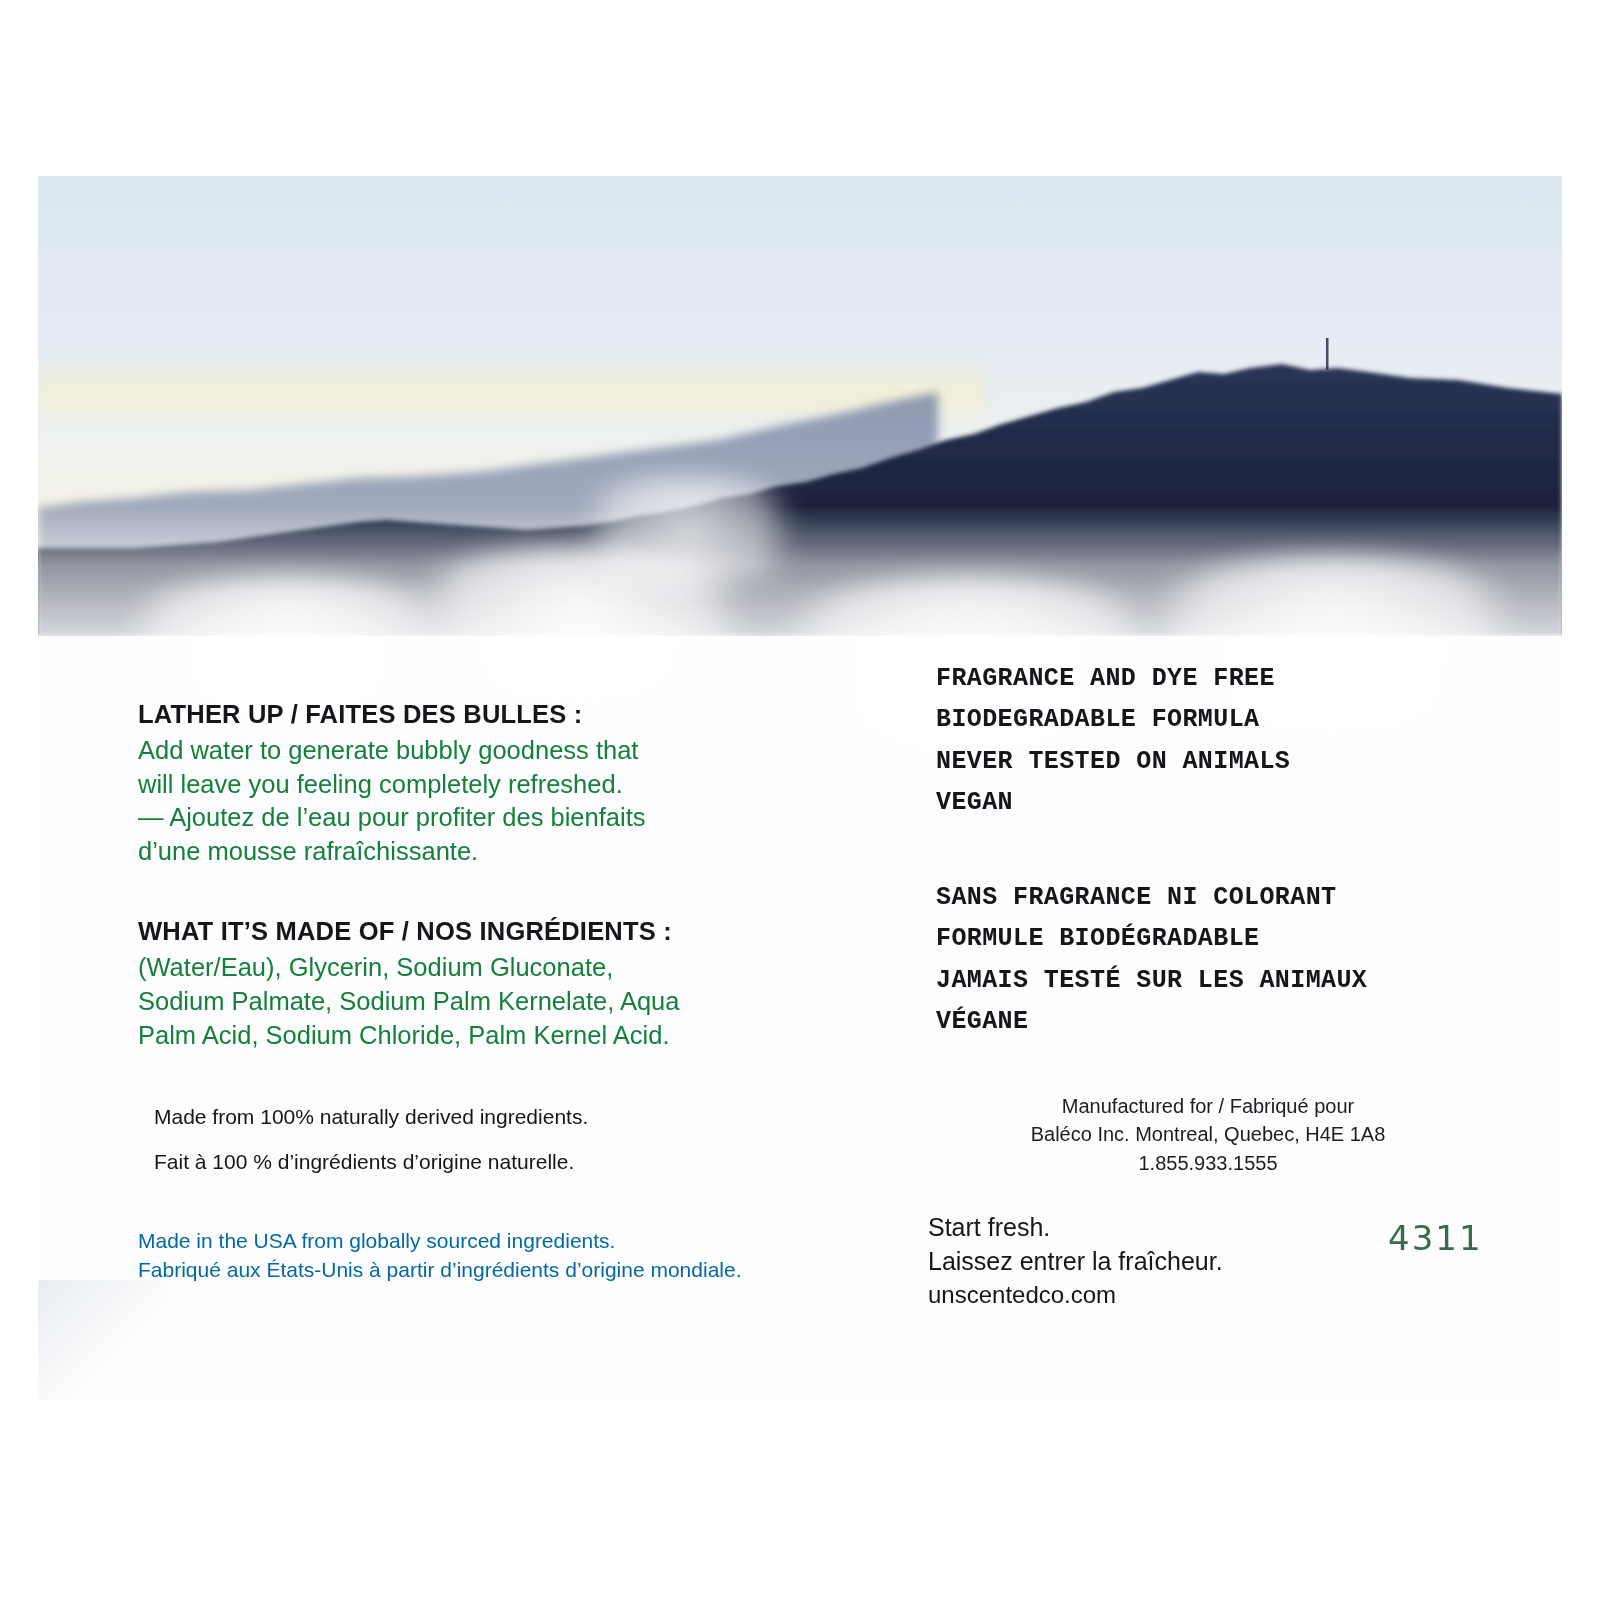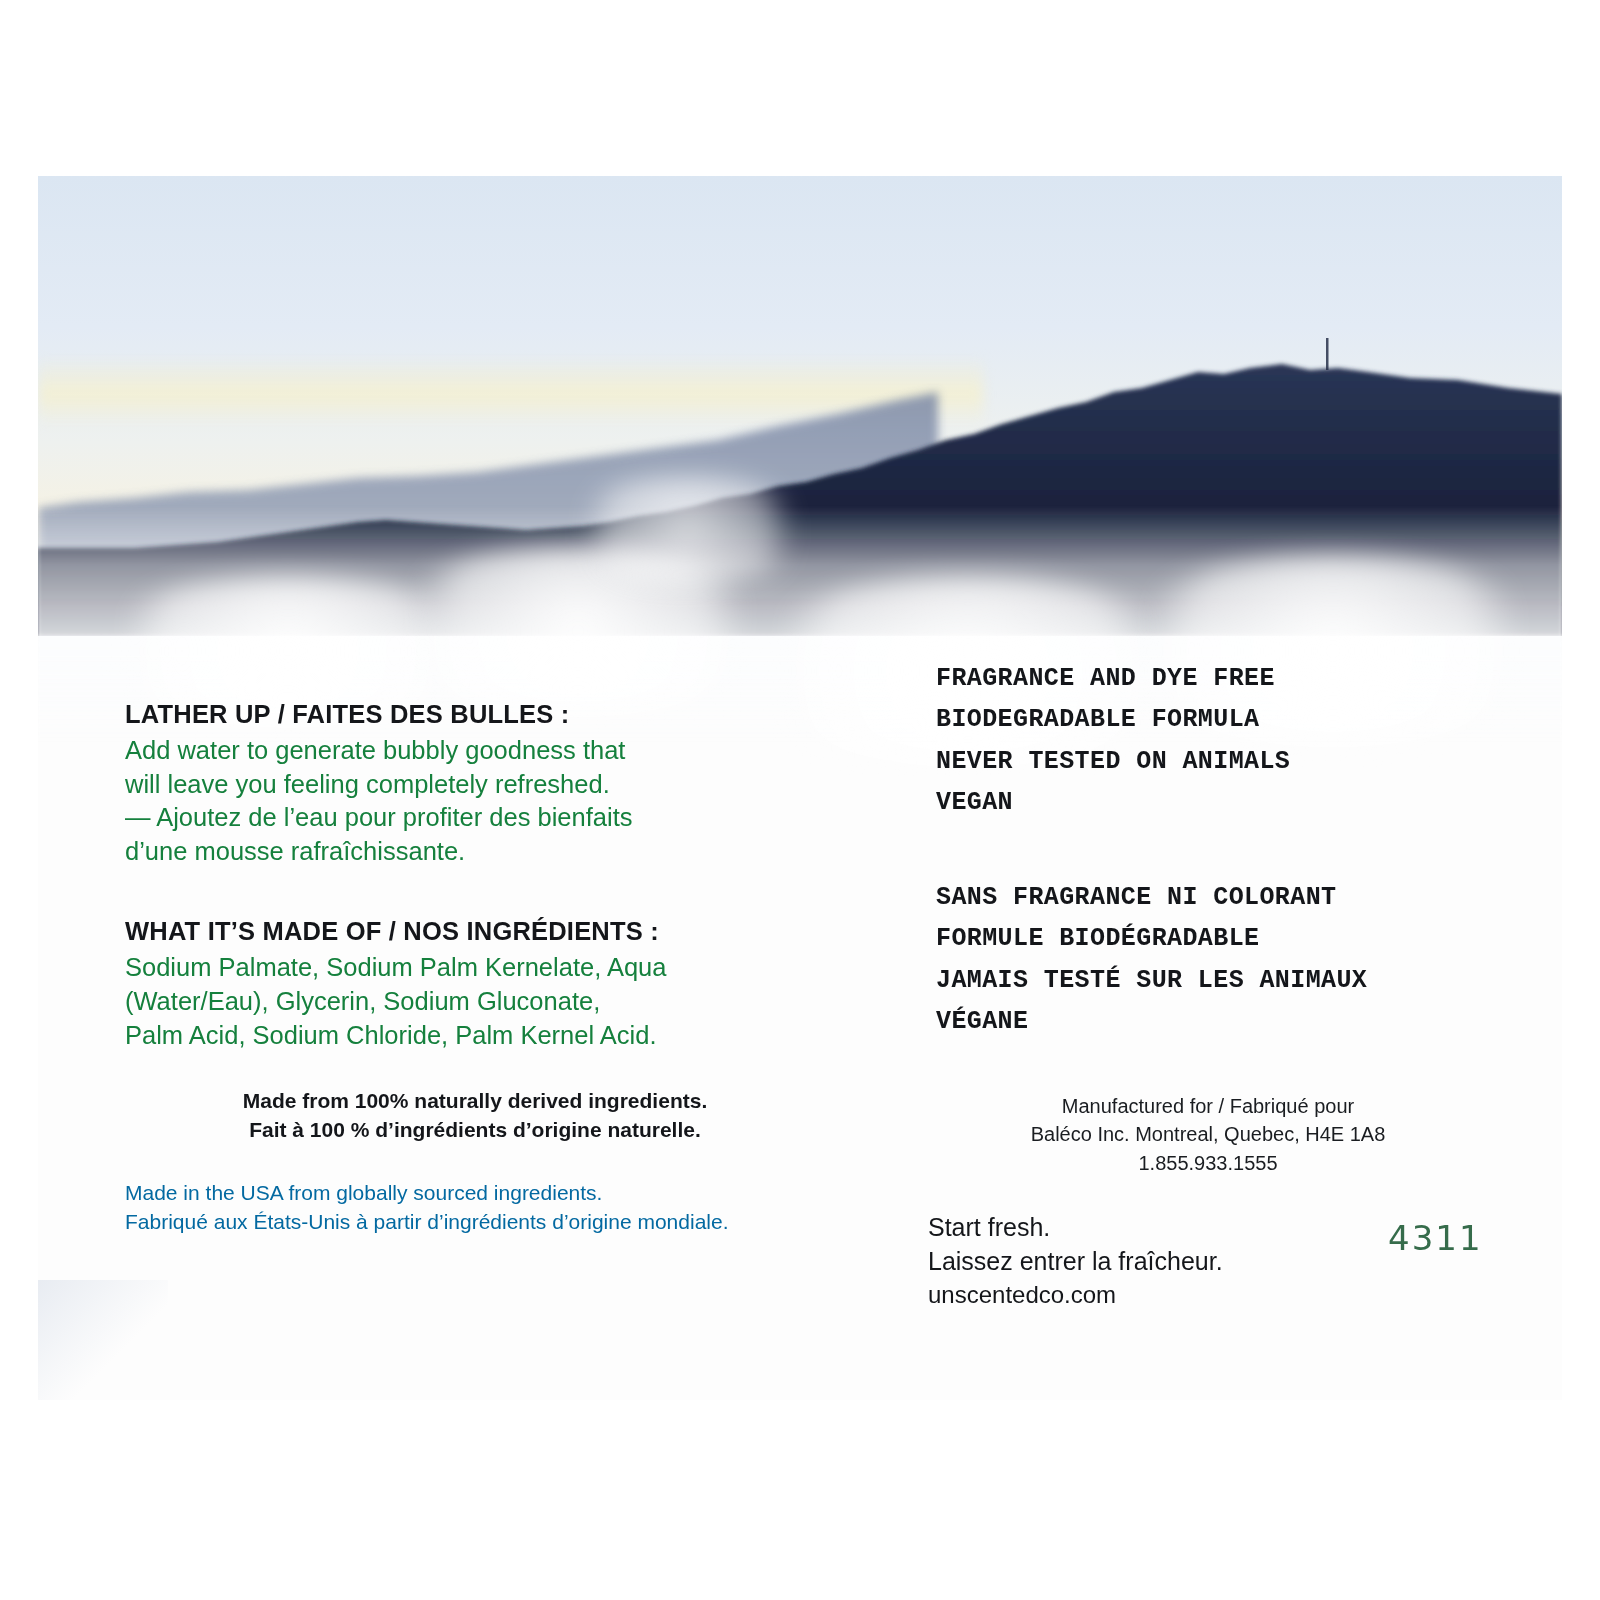--- a/index.html
+++ b/index.html
@@ -100,21 +100,21 @@
     left: 0px;
     bottom: 0px;
     width: 130px;
     height: 120px;
     background: linear-gradient(135deg, rgba(225,230,238,0.75) 0%, rgba(250,251,253,0) 62%);
   }
 
   
   .col-left {
     position: absolute;
-    left: 87px;
+    left: 100px;
     top: 522px;
     width: 700px;
     color: #14161a;
   }
   .col-right {
     position: absolute;
     left: 890px;
     top: 478px;
     width: 560px;
     color: #14161a;
@@ -130,25 +130,24 @@
   .body {
     font-size: 25.5px;
     line-height: 1.33;
     margin: 0;
     color: #15803d;
   }
   .gap-lg { height: 46px; }
   .gap-md { height: 34px; }
 
   .bold-note {
-    font-weight: bold;
+    font-weight: normal;
     font-size: 21px;
     line-height: 1.38;
-    margin: 0;
-    text-align: center;
+    margin: 16px;
   }
   .small-note {
     font-size: 21px;
     line-height: 1.38;
     margin: 0;
     color: #0369a1;
   }
 
   .claims {
     font-weight: bold;
@@ -241,22 +240,22 @@
 
       <p class="hdr">LATHER UP / FAITES DES BULLES :</p>
       <p class="body">Add water to generate bubbly goodness that</p>
       <p class="body">will leave you feeling completely refreshed.</p>
       <p class="body">— Ajoutez de l’eau pour profiter des bienfaits</p>
       <p class="body">d’une mousse rafraîchissante.</p>
 
       <div class="gap-lg"></div>
 
       <p class="hdr">WHAT IT’S MADE OF / NOS INGRÉDIENTS :</p>
+      <p class="body">(Water/Eau), Glycerin, Sodium Gluconate,</p>
       <p class="body">Sodium Palmate, Sodium Palm Kernelate, Aqua</p>
-      <p class="body">(Water/Eau), Glycerin, Sodium Gluconate,</p>
       <p class="body">Palm Acid, Sodium Chloride, Palm Kernel Acid.</p>
 
       <div class="gap-md"></div>
 
       <p class="bold-note">Made from 100% naturally derived ingredients.</p>
       <p class="bold-note">Fait à 100 % d’ingrédients d’origine naturelle.</p>
 
       <div class="gap-md"></div>
 
       <p class="small-note">Made in the USA from globally sourced ingredients.</p>

